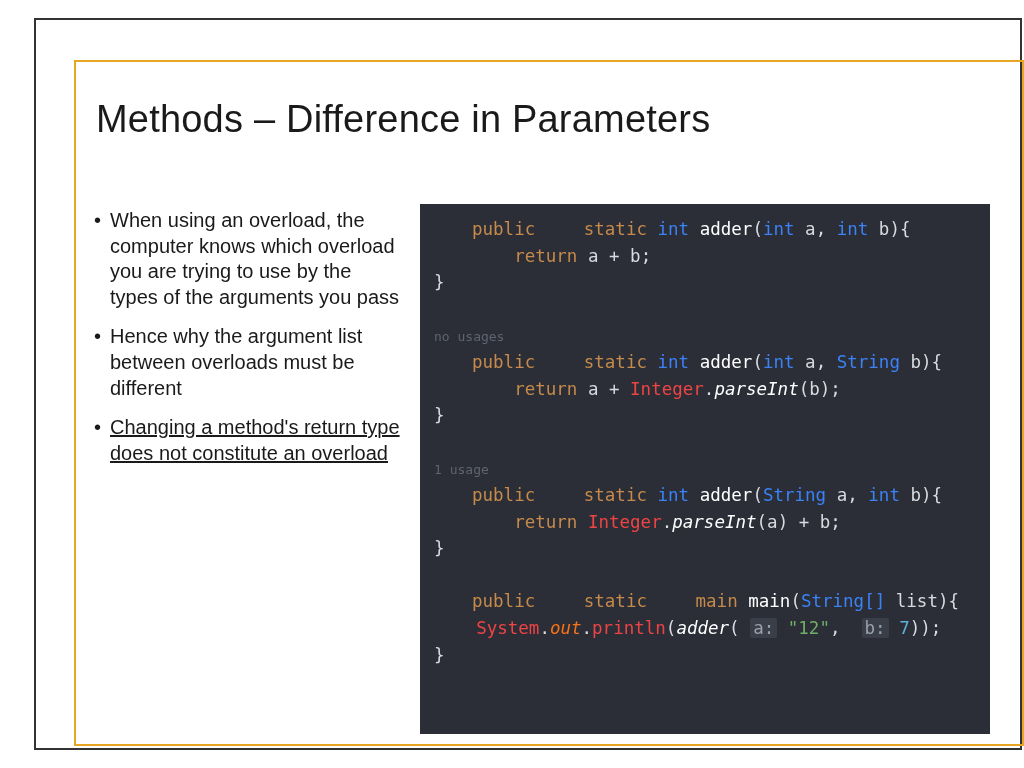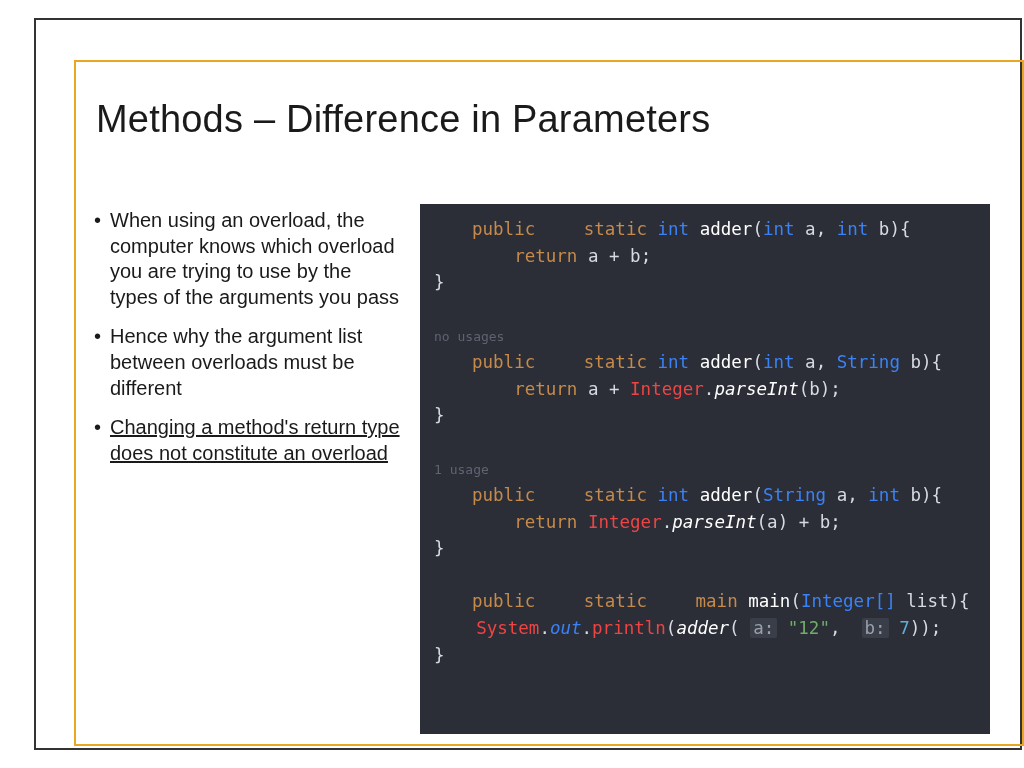--- a/index.html
+++ b/index.html
@@ -32,21 +32,21 @@
   }
   .kw   { color: #c68a4a; margin-left: 38px; }
   .type { color: #3b82f6; }
   .fn   { color: #ffffff; }
   .cls  { color: #ef4444; }
   .op   { color: #d7dae0; }
   .str  { color: #6fae67; }
   .num  { color: #5fb0d8; }
   .ital { font-style: italic; text-align: center; }
   .pbox { background: #3a3e48; color: #9aa0ab; padding: 0 3px; border-radius: 2px; }
-  .fld  { color: #3b82f6; font-style: italic; margin-top: 40px; }
+  .fld  { color: #f97316; font-style: italic; margin-top: 40px; }
   .paren { color: #d7dae0; }
   .usage { color: #5f6370; font-size: 13px; }
 </style>
 </head>
 <body>
 
 <div class="outer">
   <div class="gold-frame"></div>
 
   <div class="title">Methods – Difference in Parameters</div>
@@ -66,16 +66,16 @@
 <span class="usage">no usages</span>
 <span class="kw">public</span> <span class="kw">static</span> <span class="type">int</span> <span class="fn">adder</span><span class="paren">(</span><span class="type">int</span> <span>a</span><span>, </span><span class="type">String</span> <span>b</span><span class="paren">)</span><span class="op">{</span>
     <span class="kw">return</span> <span>a</span><span> + </span><span class="cls">Integer</span><span>.</span><span class="fn ital">parseInt</span><span class="paren">(</span><span>b</span><span class="paren">)</span><span>;</span>
 <span class="op">}</span>
 
 <span class="usage">1 usage</span>
 <span class="kw">public</span> <span class="kw">static</span> <span class="type">int</span> <span class="fn">adder</span><span class="paren">(</span><span class="type">String</span> <span>a</span><span>, </span><span class="type">int</span> <span>b</span><span class="paren">)</span><span class="op">{</span>
     <span class="kw">return</span> <span class="cls">Integer</span><span>.</span><span class="fn ital">parseInt</span><span class="paren">(</span><span>a</span><span class="paren">)</span><span> + </span><span>b</span><span>;</span>
 <span class="op">}</span>
 
-<span class="kw">public</span> <span class="kw">static</span> <span class="kw">main</span> <span class="fn">main</span><span class="paren">(</span><span class="type">Integer[]</span> <span>list</span><span class="paren">)</span><span class="op">{</span>
+<span class="kw">public</span> <span class="kw">static</span> <span class="kw">main</span> <span class="fn">main</span><span class="paren">(</span><span class="type">String[]</span> <span>list</span><span class="paren">)</span><span class="op">{</span>
     <span class="cls">System</span><span>.</span><span class="fld">out</span><span>.</span><span class="cls">println</span><span class="paren">(</span><span class="fn ital">adder</span><span class="paren">(</span> <span class="pbox">a:</span> <span class="str">"12"</span><span>, </span> <span class="pbox">b:</span> <span class="num">7</span><span class="paren">)</span><span class="paren">)</span><span>;</span>
 <span class="op">}</span></div>
 </div>
 
 </body></html>

